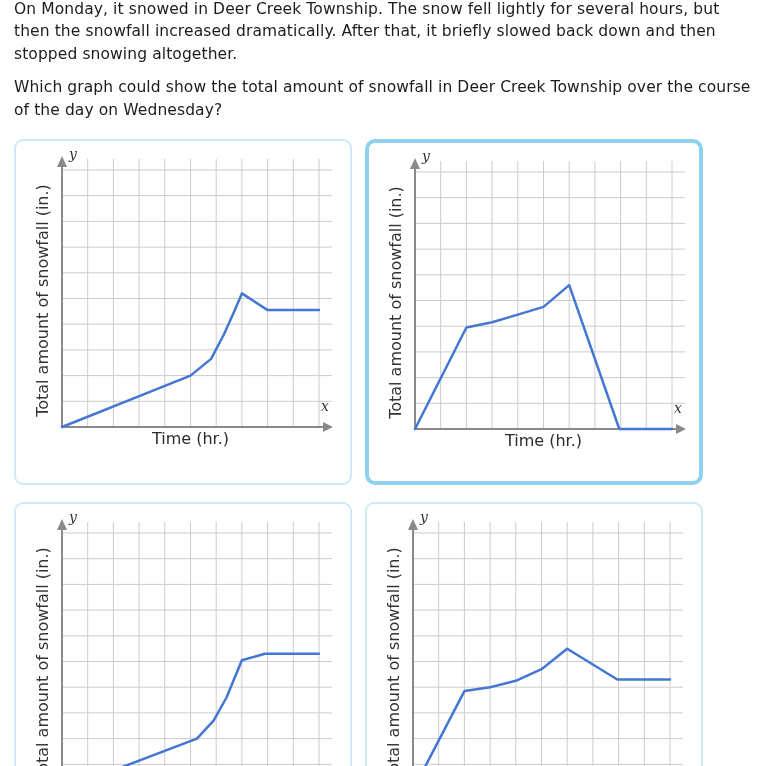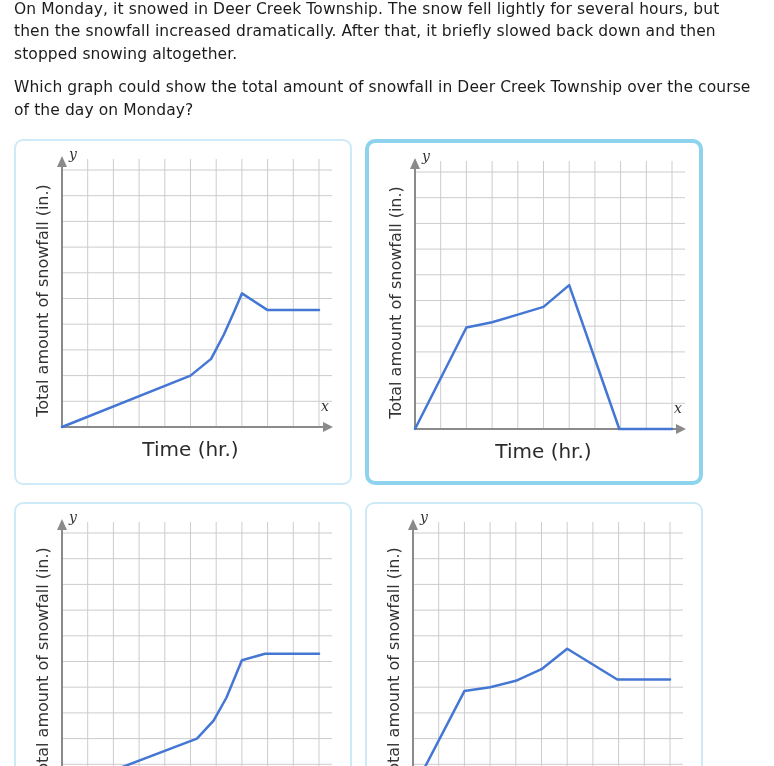--- a/index.html
+++ b/index.html
@@ -36,41 +36,41 @@
     border-radius:10px;
   }
   .card svg.graph { position:absolute; left:0; top:0; }
   .y-title {
     position:absolute; left:-124px; top:150px; width:300px;
     transform:rotate(-90deg);
     text-align:center;
     font-size:16px; color:#333333; white-space:nowrap;
   }
   .x-title {
-    position:absolute; left:46px; top:296px; width:257px;
+    position:absolute; left:46px; top:288px; width:257px;
     text-align:center;
-    font-size:20px; color:#2b2b2b;
+    font-size:16px; color:#2b2b2b;
   }
   .axis-letter {
     position:absolute;
     font-family:"DejaVu Serif", serif;
     font-style:italic;
     font-size:14px; color:#333333;
   }
   .letter-y { left:53px; top:5px; }
   .letter-x { left:305px; top:257px; }
 </style>
 </head>
 <body>
 
 <div class="page">
 
   <p class="para statement">On Monday, it snowed in Deer Creek Township. The snow fell lightly for several hours, but then the snowfall increased dramatically. After that, it briefly slowed back down and then stopped snowing altogether.</p>
 
-  <p class="para prompt">Which graph could show the total amount of snowfall in Deer Creek Township over the course of the day on Monday?</p>
+  <p class="para prompt">Which graph could show the total amount of snowfall in Deer Creek Township over the course of the day on Wednesday?</p>
 
   <div class="options">
 
     <div class="card">
       <svg class="graph" width="334" height="342" viewBox="0 0 334 342">
           <line x1="71.7" y1="18" x2="71.7" y2="286" stroke="#cccccc" stroke-width="1"></line>
           <line x1="97.4" y1="18" x2="97.4" y2="286" stroke="#cccccc" stroke-width="1"></line>
           <line x1="123.1" y1="18" x2="123.1" y2="286" stroke="#cccccc" stroke-width="1"></line>
           <line x1="148.8" y1="18" x2="148.8" y2="286" stroke="#cccccc" stroke-width="1"></line>
           <line x1="174.5" y1="18" x2="174.5" y2="286" stroke="#cccccc" stroke-width="1"></line>

